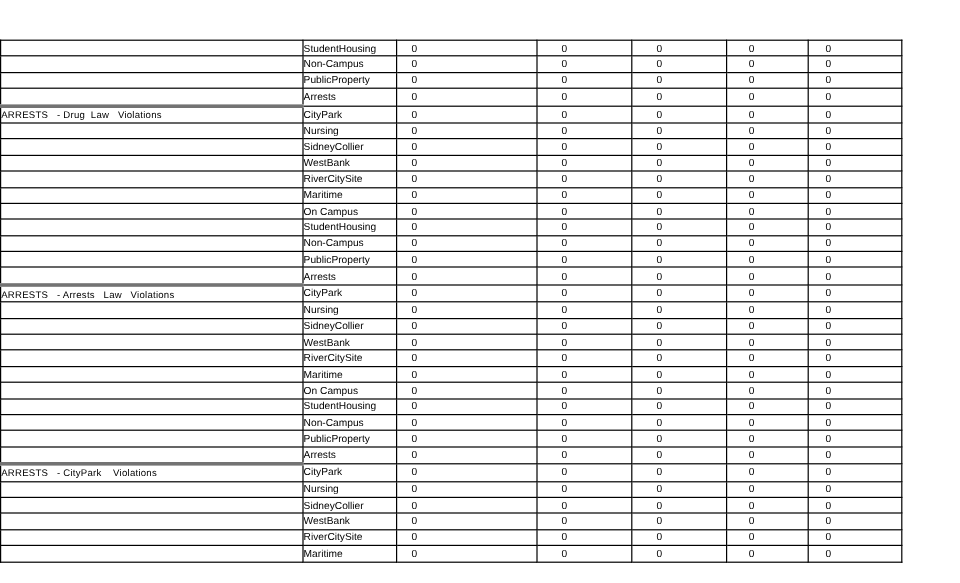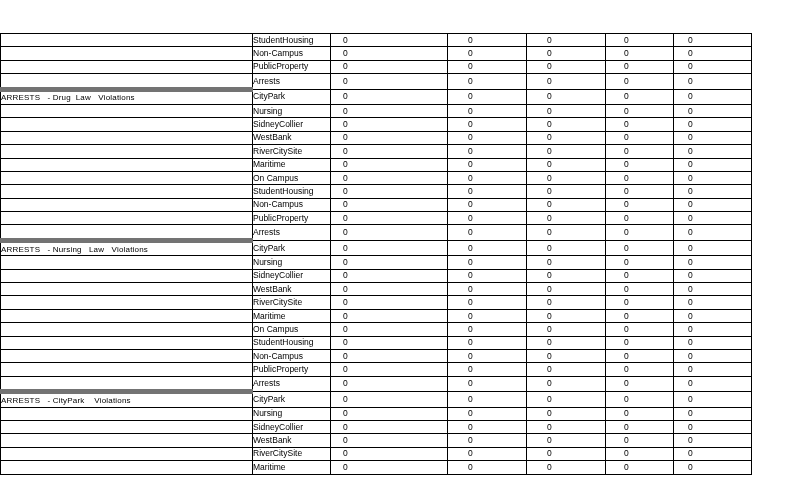--- a/index.html
+++ b/index.html
@@ -47,21 +47,21 @@
   td.cat {
     border-top: none;
     border-bottom: none;
     border-left: 1px solid #000000;
     border-right: 1px solid #000000;
     padding-left: 3px;
     font-size: 8px;
     letter-spacing: 0.2px;
   }
   td.cat.has-label {
-    border-top: 5px solid #737373;
+    border-top: 3px solid #737373;
   }
   td.site {
     padding-left: 3px;
     font-size: 8.5px;
   }
   td.num {
     text-align: left;
     padding-left: 12px;
     font-size: 8.5px;
   }
@@ -219,21 +219,21 @@
         <tr>
           <td class="cat"><span class="cat-label"></span></td>
           <td class="site">Arrests</td>
           <td class="num n1">0</td>
           <td class="num n2">0</td>
           <td class="num n3">0</td>
           <td class="num n4">0</td>
           <td class="num n5">0</td>
         </tr>
         <tr>
-          <td class="cat has-label"><span class="cat-label">ARRESTS   - Nursing   Law   Violations</span></td>
+          <td class="cat has-label"><span class="cat-label">ARRESTS   - Arrests   Law   Violations</span></td>
           <td class="site">CityPark</td>
           <td class="num n1">0</td>
           <td class="num n2">0</td>
           <td class="num n3">0</td>
           <td class="num n4">0</td>
           <td class="num n5">0</td>
         </tr>
         <tr>
           <td class="cat"><span class="cat-label"></span></td>
           <td class="site">Nursing</td>

